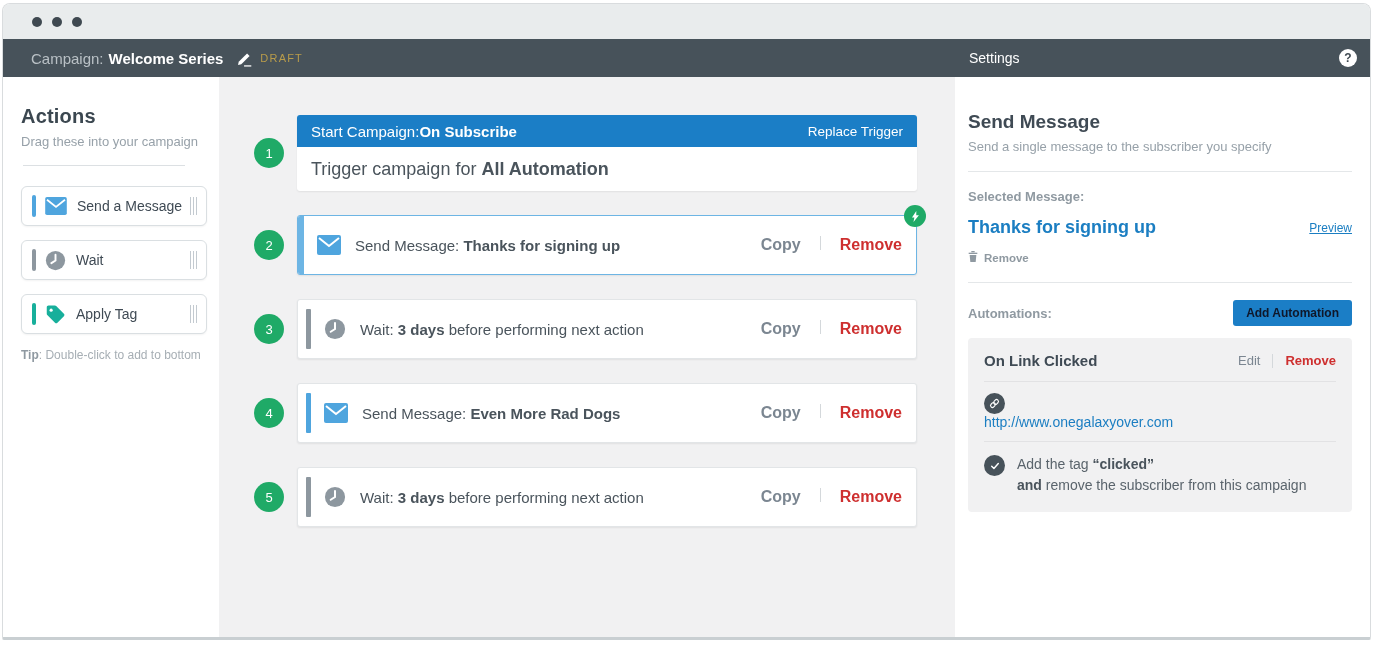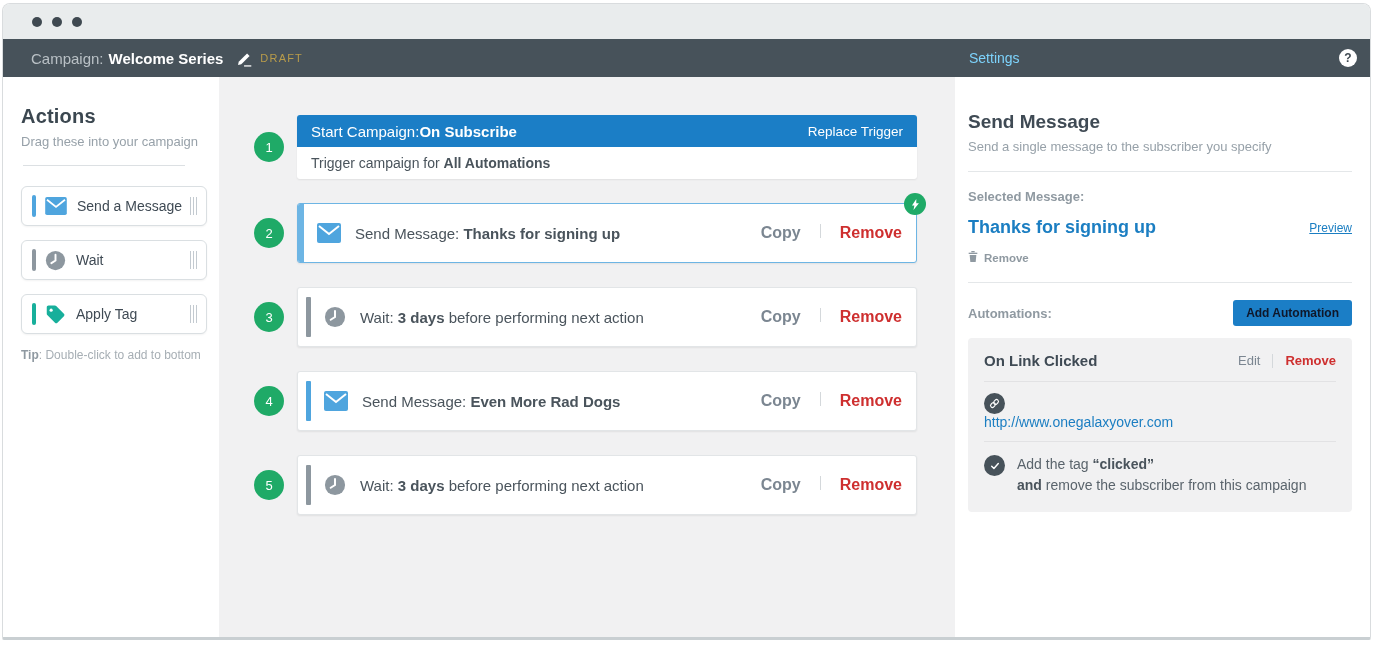--- a/index.html
+++ b/index.html
@@ -14,21 +14,21 @@
     padding-left:29px; gap:10px; flex:none; }
   .dot { width:10px; height:10px; border-radius:50%; background:#3f4951; }
 
   
   .appbar { height:38px; background:#47525a; flex:none; display:flex; align-items:center;
     position:relative; color:#fff; padding-left:28px; font-size:15px; }
   .appbar .cl { color:#b9c0c5; }
   .appbar .cn { font-weight:bold; margin-left:5px; }
   .pencil { margin-left:13px; display:flex; cursor:pointer; }
   .draft { color:#b99c4a; font-size:11px; letter-spacing:1.2px; margin-left:7px; }
-  .settings { position:absolute; left:966px; color:#7dd3fc; font-size:14px; cursor:pointer; }
+  .settings { position:absolute; left:966px; color:#ffffff; font-size:14px; cursor:pointer; }
   .help { position:absolute; right:13px; top:10px; width:18px; height:18px; border-radius:50%;
     background:#fff; color:#3f4951; font-weight:bold; font-size:12px; display:flex;
     align-items:center; justify-content:center; cursor:pointer; }
 
   .bodyrow { flex:1; display:flex; min-height:0; }
 
   
   .sidebar { width:216px; background:#fff; padding:28px 0 0 18px; flex:none; }
   .sidebar h1 { font-size:20px; color:#3b4750; letter-spacing:.2px; }
   .sidebar .sub { font-size:13px; color:#97a1a9; margin-top:6px; }
@@ -49,22 +49,22 @@
   .canvas { flex:1; background:#f1f1f2; padding-top:38px; min-width:0; }
   .step { display:flex; align-items:center; margin:0 0 24px 35px; }
   .stepnum { width:30px; height:30px; flex:none; border-radius:50%; background:#1faa67;
     color:#fff; font-size:13px; display:flex; align-items:center; justify-content:center;
     margin-right:13px; }
   .card { width:620px; background:#fff; border-radius:3px; box-shadow:0 1px 2px rgba(0,0,0,.07); }
   .trig-head { background:#1b7ec6; border-radius:3px 3px 0 0; color:#fff; display:flex;
     align-items:center; padding:0 14px; height:32px; font-size:15px; }
   .trig-head .sp { flex:1; }
   .replace { font-size:13.5px; cursor:pointer; }
-  .trig-body { padding:0 14px; height:32px; display:flex; align-items:center;
-    font-size:14px; color:#4a545c; }
+  .trig-body { padding:0 14px; height:44px; display:flex; align-items:center;
+    font-size:18px; color:#4a545c; }
   .action-step { height:60px; border:1px solid #e2e5e7; border-radius:3px; display:flex;
     align-items:center; position:relative; padding-right:14px; cursor:pointer; }
   .action-step .bar { width:5px; height:40px; border-radius:1px; margin-left:8px; flex:none; }
   .action-step.selected { border-color:#6db5e4; }
   .action-step.selected .bar { width:6px; height:58px; margin-left:0; border-radius:2px 0 0 2px;
     background:#6db5e4; }
   .action-step .ic { margin-left:13px; display:flex; flex:none; }
   .action-step .txt { flex:1; margin-left:14px; font-size:15px; color:#4a545c; white-space:nowrap; }
   .txt b, .trig-body b, .trig-head b { color:inherit; }
   .row-actions { display:flex; align-items:flex-start; gap:19px; font-size:16px; flex:none; }
@@ -192,21 +192,21 @@
       <div class="step">
         <div class="stepnum">1</div>
         <div class="card">
           <div class="trig-head">
             <span>Start Campaign: </span>
             <b>On Subscribe</b>
             <span class="sp"></span>
             <span class="replace">Replace Trigger</span>
           </div>
           <div class="trig-body">
-            <span>Trigger campaign for </span>&nbsp;<b>All Automations</b>
+            <span>Trigger campaign for </span>&nbsp;<b>All Automation</b>
           </div>
         </div>
       </div>
 
       <div class="step">
         <div class="stepnum">2</div>
         <div class="card action-step selected">
           <span class="bar"></span>
           <span class="ic">
             <svg width="24" height="20" viewBox="0 0 24 20">

